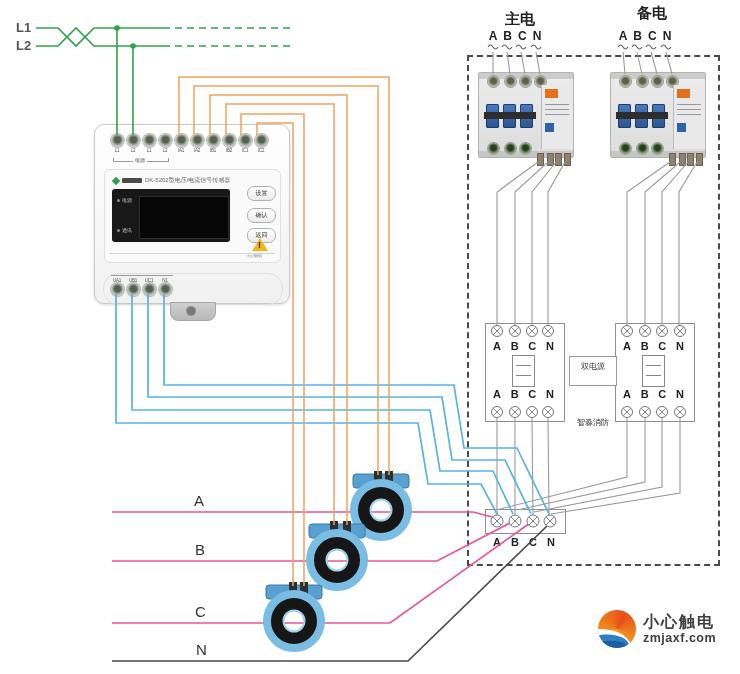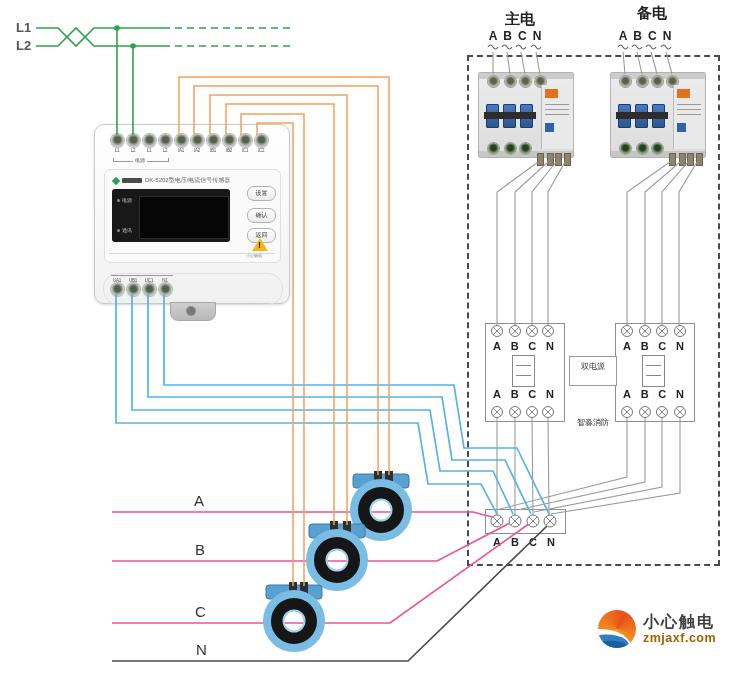--- a/index.html
+++ b/index.html
@@ -83,21 +83,21 @@
   #logo{left:598px;top:610px;display:flex;align-items:center;gap:7px;}
   #logo-icon{width:38px;height:38px;border-radius:50%;position:relative;overflow:hidden;
              background:conic-gradient(from 210deg, #f7a823, #ef7b1d, #e94e1b, #f08a1e, #f7a823);}
   #logo-icon .w1{position:absolute;left:-6px;top:16px;width:38px;height:26px;background:#fff;
                  border-radius:0 100% 0 60%;transform:rotate(-12deg);}
   #logo-icon .w2{position:absolute;left:-4px;top:22px;width:34px;height:18px;background:#2f7fc1;
                  border-radius:0 100% 0 60%;transform:rotate(-14deg);}
   #logo-icon .w3{position:absolute;left:-2px;top:29px;width:30px;height:12px;background:#1b5fa0;
                  border-radius:0 100% 0 60%;transform:rotate(-16deg);}
   #logo-text .cn{font-size:16px;font-weight:bold;color:#3f3f3f;letter-spacing:2px;line-height:18px;}
-  #logo-text .en{font-size:12.5px;font-weight:bold;color:#a16207;letter-spacing:.5px;line-height:15px;}
+  #logo-text .en{font-size:12.5px;font-weight:bold;color:#404040;letter-spacing:.5px;line-height:15px;}
   svg.wires{position:absolute;left:0;top:0;pointer-events:none;}
 </style>
 </head>
 <body>
 
 <div id="canvas">
 
   <span class="abs inline-lbl" style="left:16px;top:20px;">L1</span>
   <span class="abs inline-lbl" style="left:16px;top:38px;">L2</span>
 

